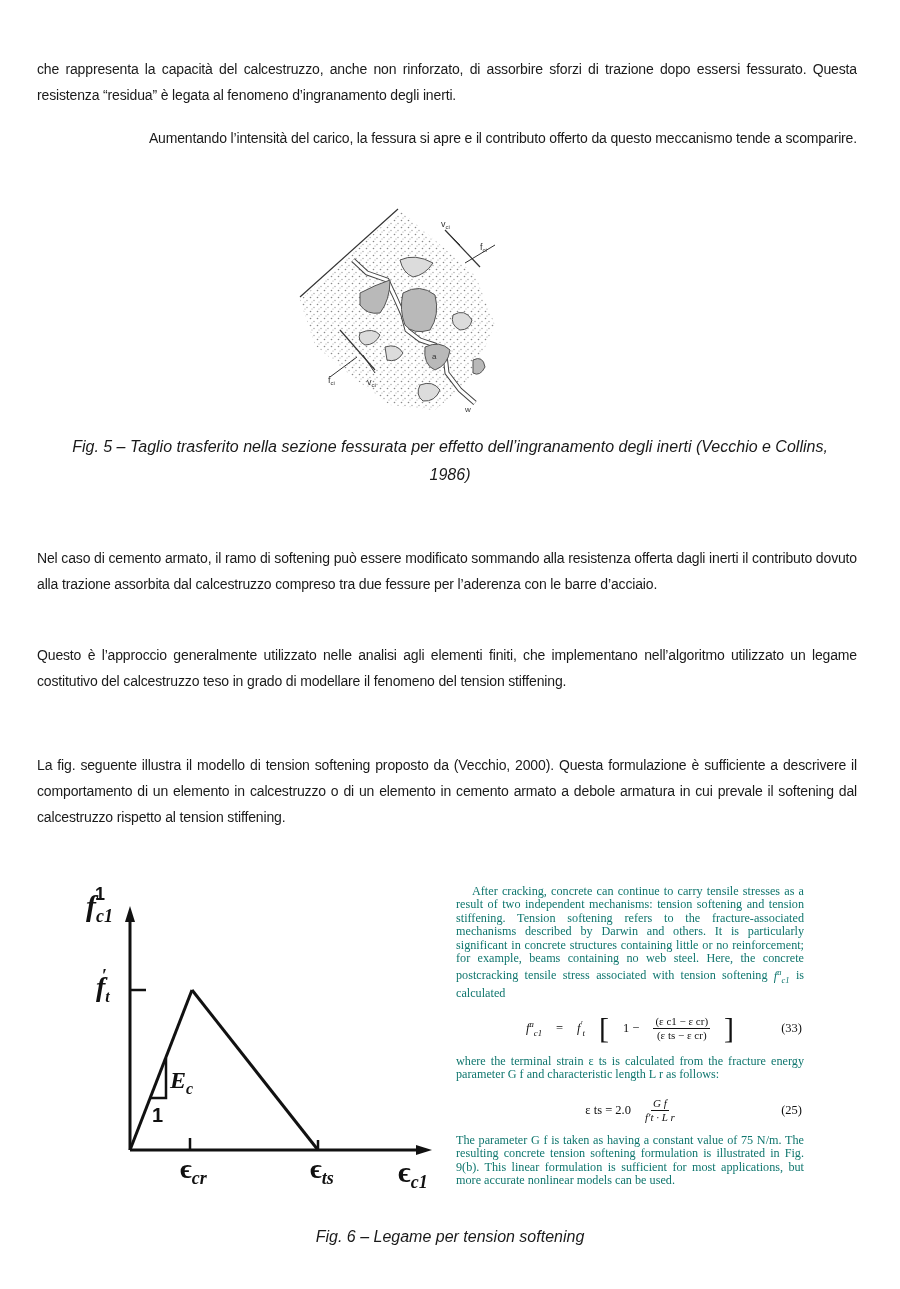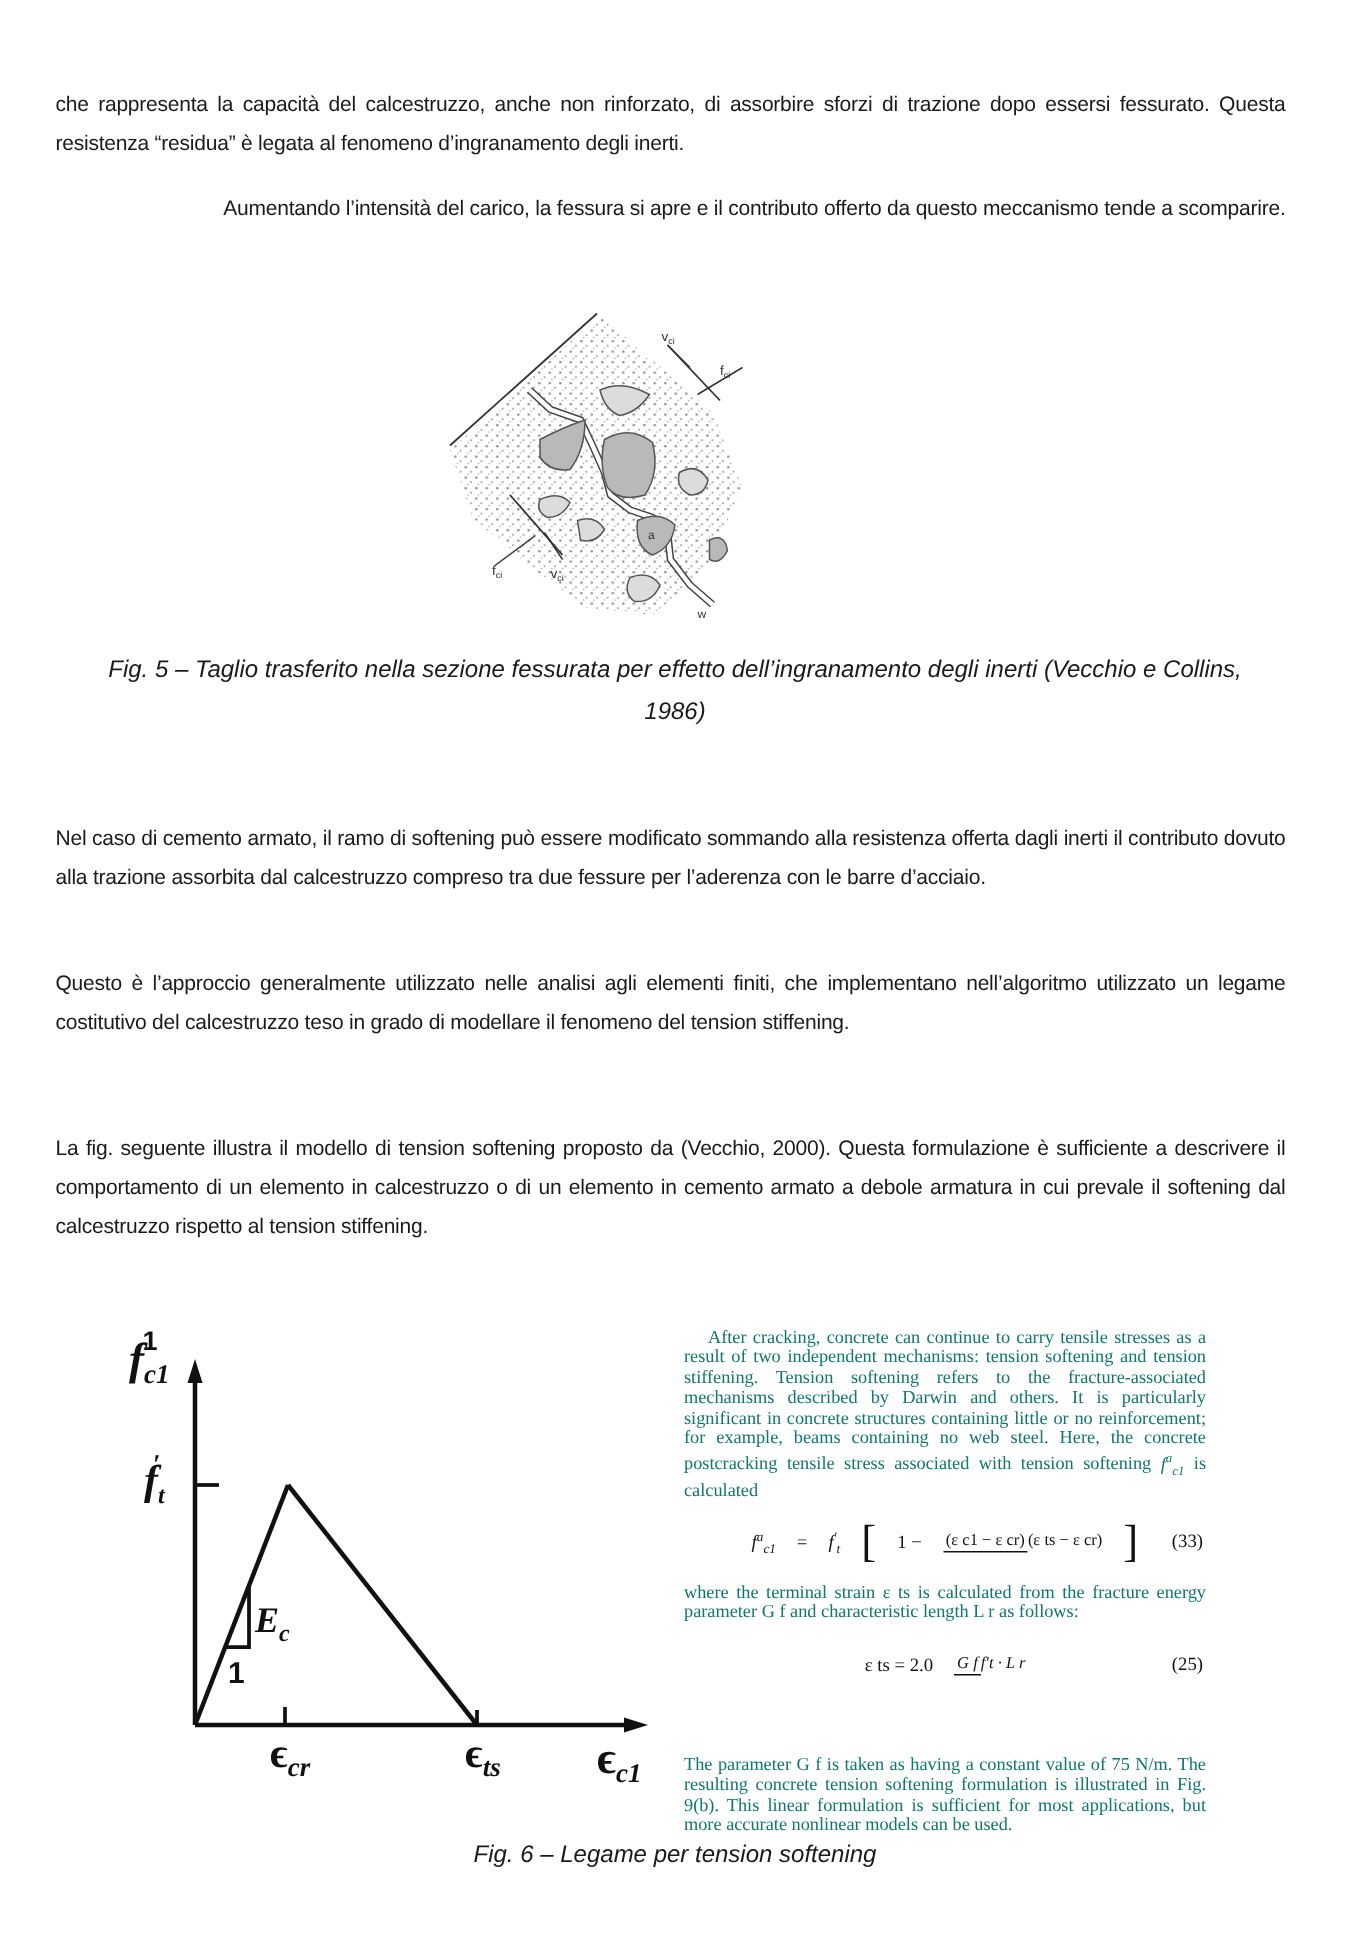--- a/index.html
+++ b/index.html
@@ -7,21 +7,21 @@
     .para { position: absolute; left: 37px; width: 820px; font-family: "Liberation Sans", sans-serif; font-size: 14px; line-height: 26px; text-align: justify; letter-spacing: -0.15px; }
     .para.left { text-align: right; }
     .caption { position: absolute; left: 30px; width: 840px; text-align: center; font-style: italic; font-size: 16px; line-height: 28px; }
     #fig5 { position: absolute; left: 295px; top: 205px; width: 215px; height: 210px; }
     #fig6 { position: absolute; left: 70px; top: 870px; width: 380px; height: 330px; }
     .ref-text { position: absolute; left: 456px; width: 348px; font-family: "Liberation Serif", serif; font-size: 12.2px; line-height: 13.4px; text-align: justify; color: #0f766e; }
     .ref-text .indent { display: inline-block; width: 16px; }
     .eq { position: absolute; left: 456px; width: 348px; font-family: "Liberation Serif", serif; font-size: 12.5px; color: #111; }
     .eq .num { position: absolute; right: 2px; top: 50%; transform: translateY(-50%); }
     .eq .body { position: absolute; left: 0; right: 0; text-align: center; display: flex; justify-content: center; align-items: center; gap: 14px; }
-    .frac { display: inline-flex; align-items: flex-start; font-size: 11px; line-height: 13px; }
+    .frac { display: inline-flex; flex-direction: column; align-items: center; font-size: 11px; line-height: 13px; }
     .frac .n { border-bottom: 1px solid #111; padding: 0 2px; }
     .bracket { font-size: 30px; line-height: 30px; font-weight: 300; }
     sub, sup { font-size: 70%; }
     i { font-style: italic; }
   </style>
 </head>
 <body>
 
 <div class="para" style="top:56px;">che rappresenta la capacità del calcestruzzo, anche non rinforzato, di assorbire sforzi di trazione dopo essersi fessurato. Questa resistenza “residua” è legata al fenomeno d’ingranamento degli inerti.</div>
 <div class="para left" style="top:125px;">Aumentando l’intensità del carico, la fessura si apre e il contributo offerto da questo meccanismo tende a scomparire.</div>
@@ -128,15 +128,15 @@
   <div class="body" style="top:0; height:34px;">
     <span>ε ts = 2.0</span>
     <span class="frac">
         <i class="n">G f</i>
         <i>f′t · L r</i>
       </span>
   </div>
   <span class="num">(25)</span>
 </div>
 
-<div class="ref-text" style="top:1134px;margin-top:36px;">The parameter G f is taken as having a constant value of 75 N/m. The resulting concrete tension softening formulation is illustrated in Fig. 9(b). This linear formulation is sufficient for most applications, but more accurate nonlinear models can be used.</div>
+<div class="ref-text" style="top:1134px;">The parameter G f is taken as having a constant value of 75 N/m. The resulting concrete tension softening formulation is illustrated in Fig. 9(b). This linear formulation is sufficient for most applications, but more accurate nonlinear models can be used.</div>
 
 <div class="caption" style="top:1223px;">Fig. 6 – Legame per tension softening</div>
 
 </body></html>

